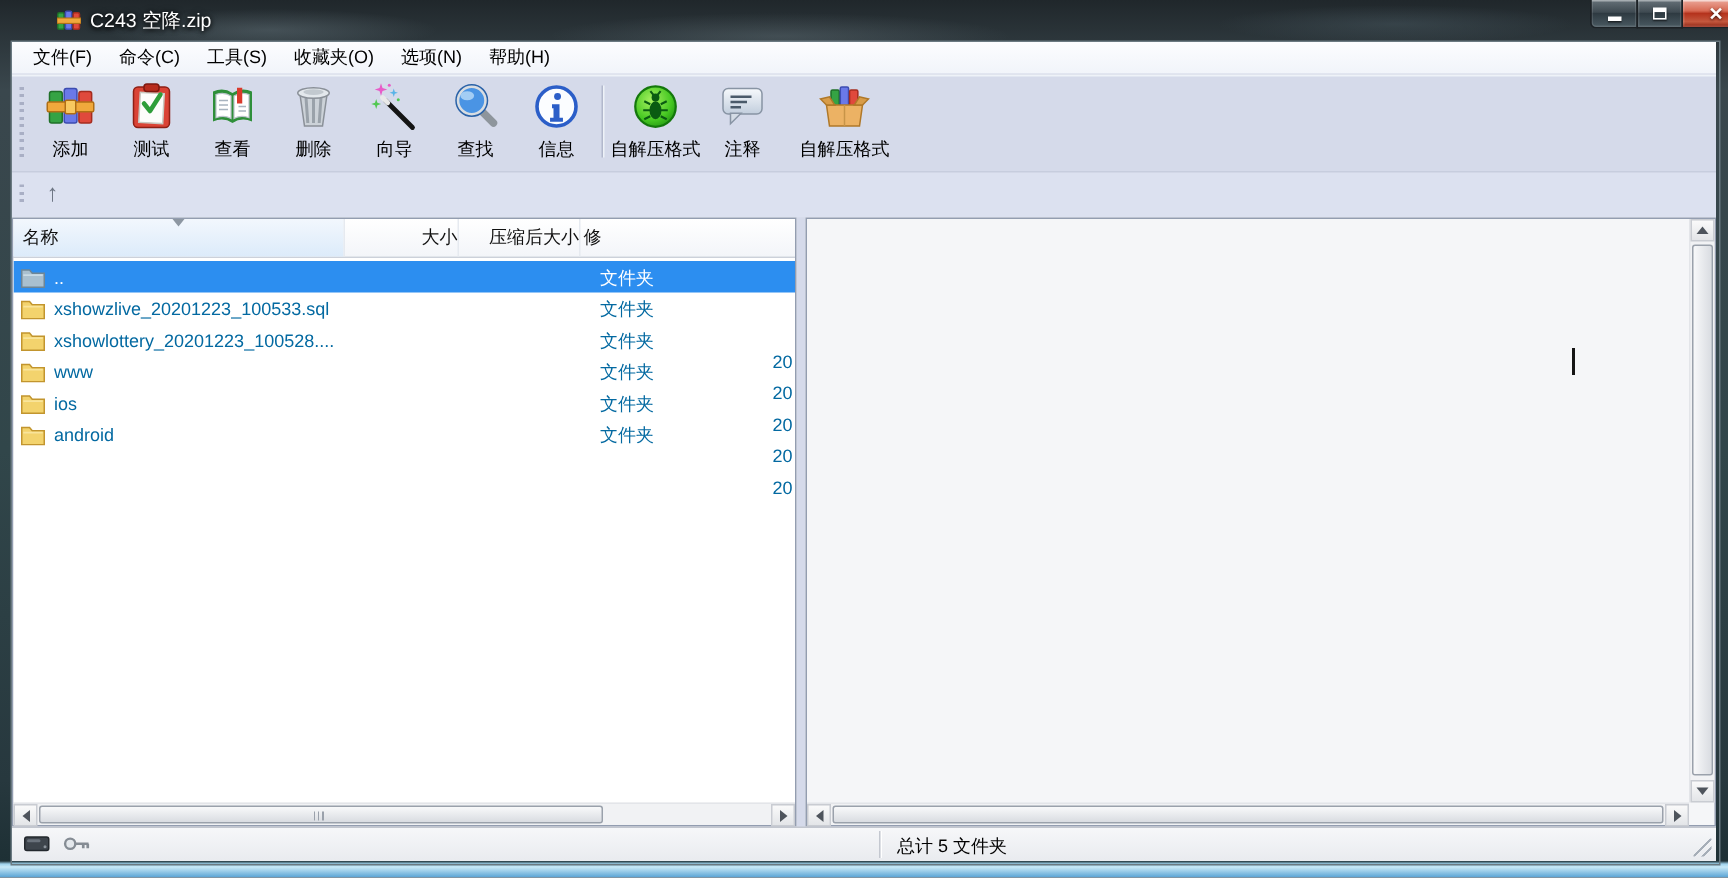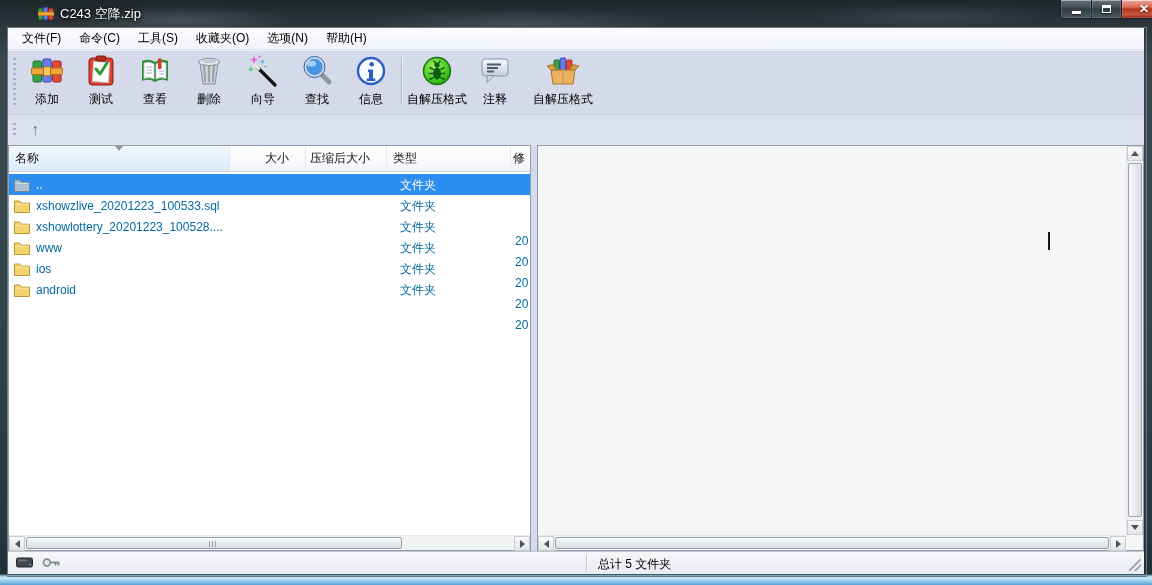--- a/index.html
+++ b/index.html
@@ -46,21 +46,21 @@
   .addressbar{height:31px;background:#dce1f0;border-top:1px solid #c7cdde;display:flex;align-items:center;}
   .up-btn{width:24px;height:24px;margin-left:3px;display:flex;align-items:center;justify-content:center;color:#6e7684;font-size:16px;cursor:default;}
   
   .main{flex:1;display:flex;background:#d5daea;}
   .filelist{width:523px;background:#fff;border:1px solid #939db0;display:flex;flex-direction:column;}
   .pane-gap{width:6px;}
   .comment{flex:1;border:1px solid #939db0;background:#f5f6f8;position:relative;}
   
   .fl-header{height:26px;border-bottom:1px solid #ccd1da;background:linear-gradient(#ffffff,#f3f5f9);display:flex;font-size:12px;color:#111;position:relative;flex:0 0 26px;}
   .hcell{display:flex;align-items:center;border-right:1px solid #e6eaf0;padding:0 6px;overflow:hidden;white-space:nowrap;}
-  .hcell.right{justify-content:flex-end;padding-right:16px;}
+  .hcell.right{justify-content:flex-end;padding-right:0;}
   .hcell.c-name{width:221px;background:linear-gradient(#f2f7fd,#dcebfa);}
   .hcell.c-size{width:76px;}
   .hcell.c-packed{width:81px;}
   .hcell.c-type{width:124px;}
   .hcell.c-mod{flex:1;border-right:none;padding:0 2px;}
   .sort-ind{position:absolute;left:106px;top:0px;width:0;height:0;border-left:4px solid transparent;border-right:4px solid transparent;border-top:5px solid #8d97a2;}
   
   .fl-rows{flex:1;background:#fff;font-size:12px;position:relative;padding-top:2px;overflow:hidden;}
   .frow{height:21px;position:relative;color:#0369a1;cursor:default;}
   .frow.selected{background:#2c8ef0;color:#fff;}
@@ -291,21 +291,20 @@
         </div>
     </div>
 
     <div class="main">
 
       <div class="filelist">
         <div class="fl-header">
           <div class="hcell c-name">名称</div>
           <div class="hcell c-size right">大小</div>
           <div class="hcell c-packed right">压缩后大小</div>
-          <div class="hcell c-type">类型</div>
           <div class="hcell c-mod">修</div>
           <div class="sort-ind"></div>
         </div>
 
         <div class="fl-rows">
 
           <div class="frow selected">
             <span class="fname">
                 <svg class="fico" viewBox="0 0 16 14">
                   <path d="M.5 2 h5.2 l1.8 2.2 h8 v9.3 H.5 Z" fill="#a9c0cf" stroke="#6e8696"></path>

